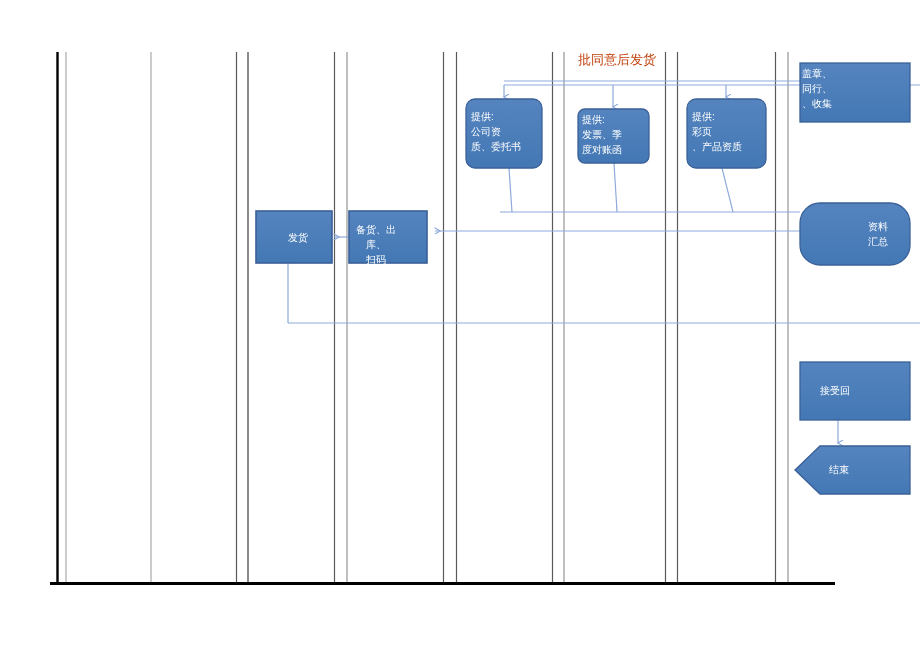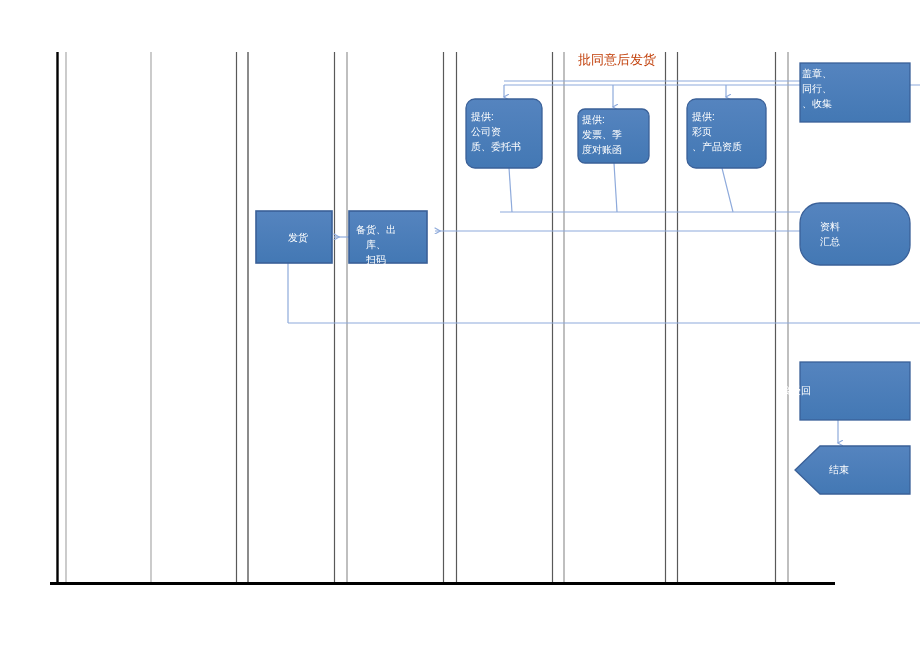--- a/index.html
+++ b/index.html
@@ -165,20 +165,20 @@
 
   <div class="shape-text clip-right" style="left:802px; top:66px; width:116px; height:56px; text-align:left;">盖章、
 同行、
 、收集</div>
 
   <div class="shape-text" style="left:349px; top:222px; width:54px;">备货、出库、
 扫码</div>
 
   <div class="shape-text" style="left:256px; top:230px; width:84px;">发货</div>
 
-  <div class="shape-text clip-right" style="left:800px; top:219px; width:60px; height:44px;">资料
+  <div class="shape-text clip-right" style="left:800px; top:219px; width:60px; height:44px;padding-left:48px;">资料
 汇总</div>
 
-  <div class="shape-text clip-right" style="left:761px; top:383px; width:70px; height:20px;">接受回</div>
+  <div class="shape-text clip-right" style="left:800px; top:383px; width:70px; height:20px;">接受回</div>
 
   <div class="shape-text clip-right" style="left:808px; top:462px; width:62px; height:20px;">结束</div>
 
 </div>
 
 </body></html>

